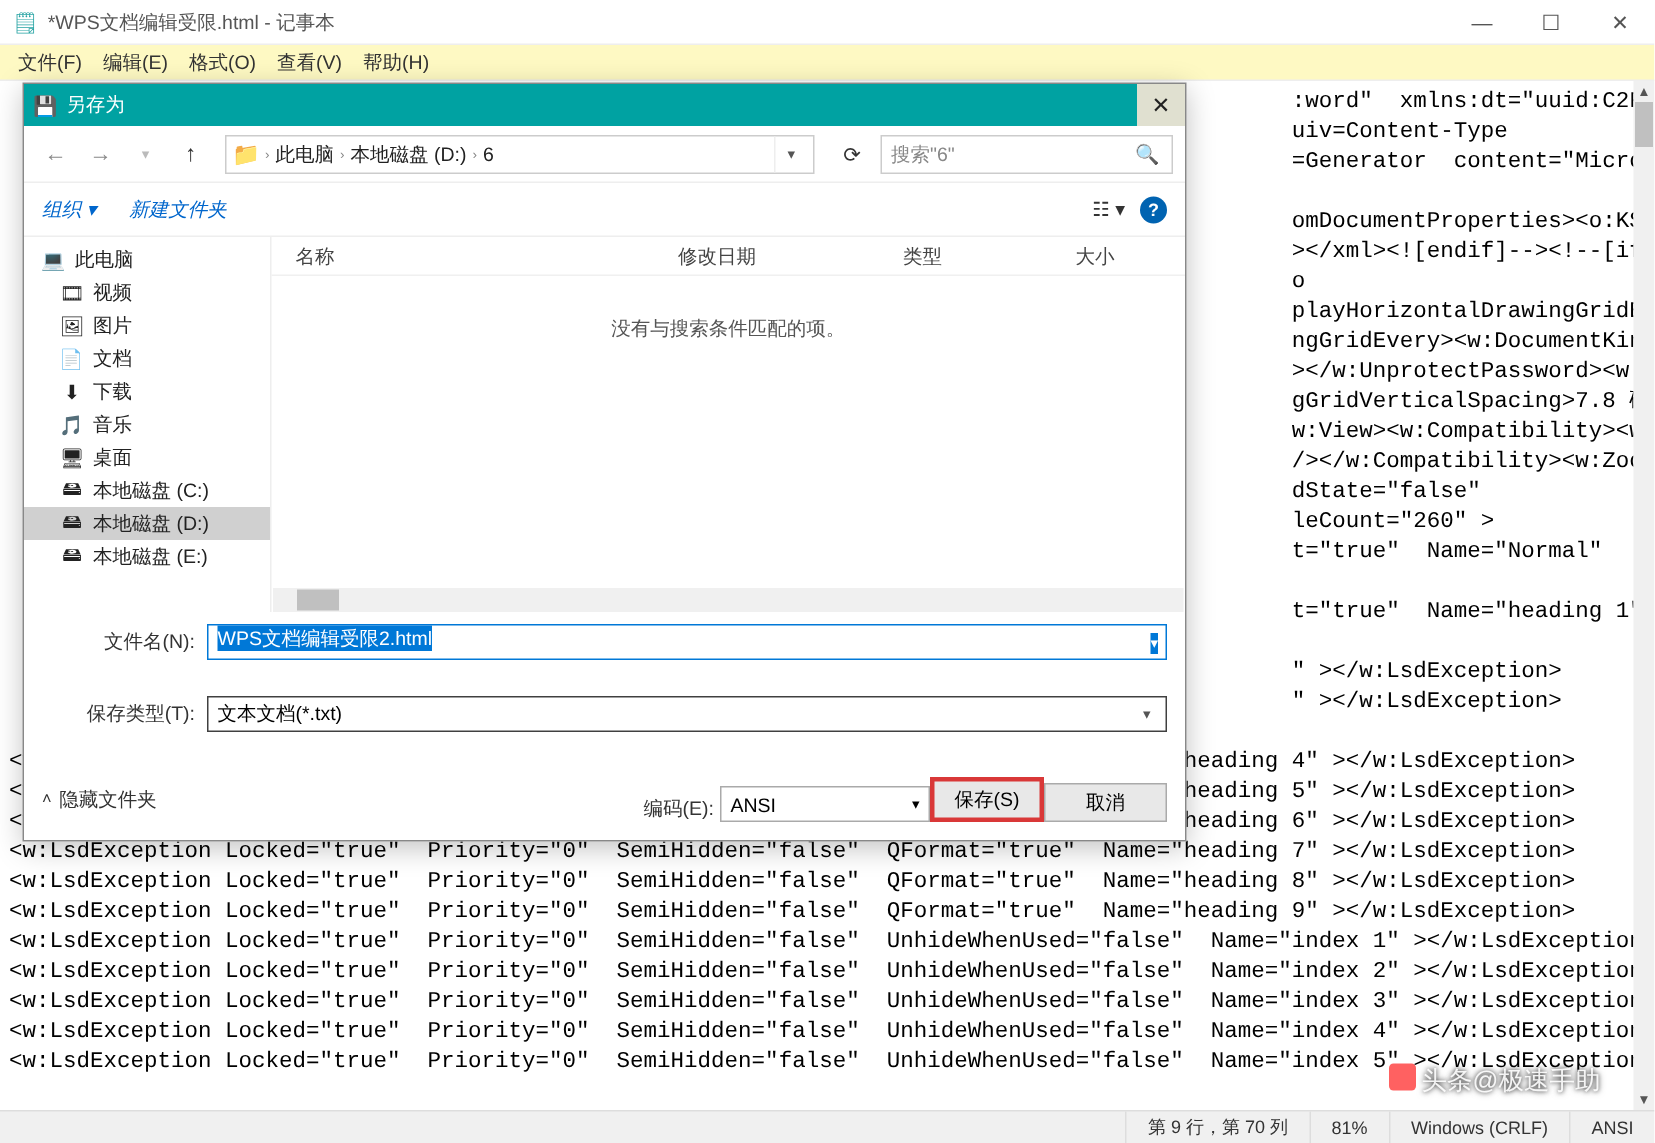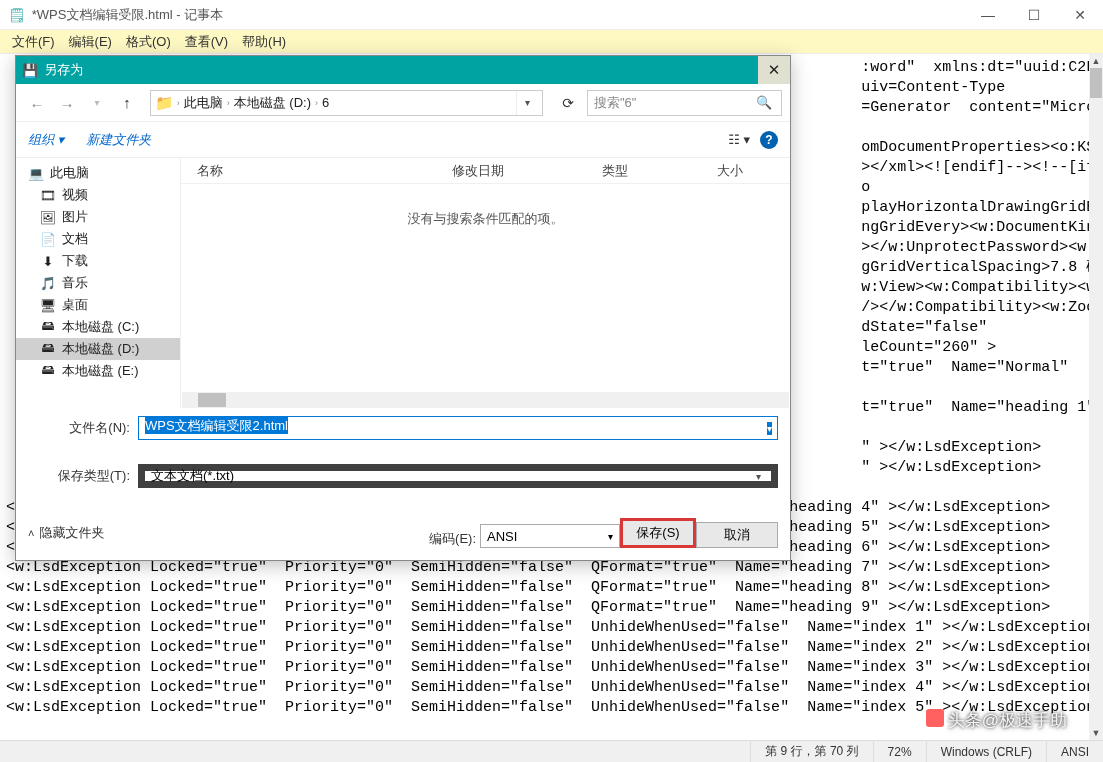--- a/index.html
+++ b/index.html
@@ -66,21 +66,21 @@
 .col.size { flex: 1; }
 .file-empty { flex: 1; display: flex; align-items: flex-start; justify-content: center; padding-top: 26px; color: #555; font-size: 13px; }
 .h-scroll { height: 16px; background: #f0f0f0; margin: 0 1px; position: relative; }
 .h-scroll .lthumb { position: absolute; left: 16px; width: 28px; height: 14px; top: 1px; background: #c0c0c0; }
 
 .dlg-fields { padding: 8px 12px 4px 12px; }
 .field-row { display: flex; align-items: center; margin-bottom: 24px; }
 .field-label { width: 110px; text-align: right; padding-right: 8px; color: #333; font-size: 13px; }
 .field-input { flex: 1; height: 24px; border: 1px solid #0078d7; padding: 0 6px; background: #fff; font-size: 13px; position: relative; }
 .field-input.sel-text span { background: #0078d7; color: #fff; padding: 1px 0; }
-.field-input.combo { border: 7px solid #404040; display: flex; align-items: center; justify-content: space-between; }
+.field-input.combo { border: 1px solid #404040; display: flex; align-items: center; justify-content: space-between; }
 .field-input.combo .dd { color: #555; font-size: 10px; padding-right: 4px; }
 .field-input .dd-out { position:absolute; right:5px; top:5px; color:#555; font-size:10px;}
 
 .dlg-footer { padding: 2px 12px 12px 12px; display: flex; align-items: center; }
 .hide-folders { display: flex; align-items: center; gap: 5px; color: #333; font-size: 13px; }
 .hide-folders .chev { font-size: 11px; }
 .footer-right { margin-left: auto; display: flex; align-items: flex-end; gap: 0; }
 .enc-label { color: #333; font-size: 13px; margin-right: 4px; }
 .enc-combo { width: 140px; height: 24px; border: 1px solid #aaa; display: flex; align-items: center; justify-content: space-between; padding: 0 6px; font-size: 13px; }
 .btn { width: 82px; height: 26px; border: 1px solid #aaa; background: #e8e8e8; display: flex; align-items: center; justify-content: center; font-size: 13px; }
@@ -146,21 +146,21 @@
 
 <div class="scrollbar-v">
   <div class="arrow up">▲</div>
   <div class="thumb"></div>
   <div class="arrow down">▼</div>
 </div>
 
 <div class="statusbar">
   <div class="spacer"></div>
   <div class="cell">第 9 行，第 70 列</div>
-  <div class="cell">72%</div>
+  <div class="cell">81%</div>
   <div class="cell">Windows (CRLF)</div>
   <div class="cell">ANSI</div>
 </div>
 
 <div class="dialog">
   <div class="dlg-titlebar">
     <span class="icon">💾</span>
     <span>另存为</span>
     <div class="dlg-close">✕</div>
   </div>

